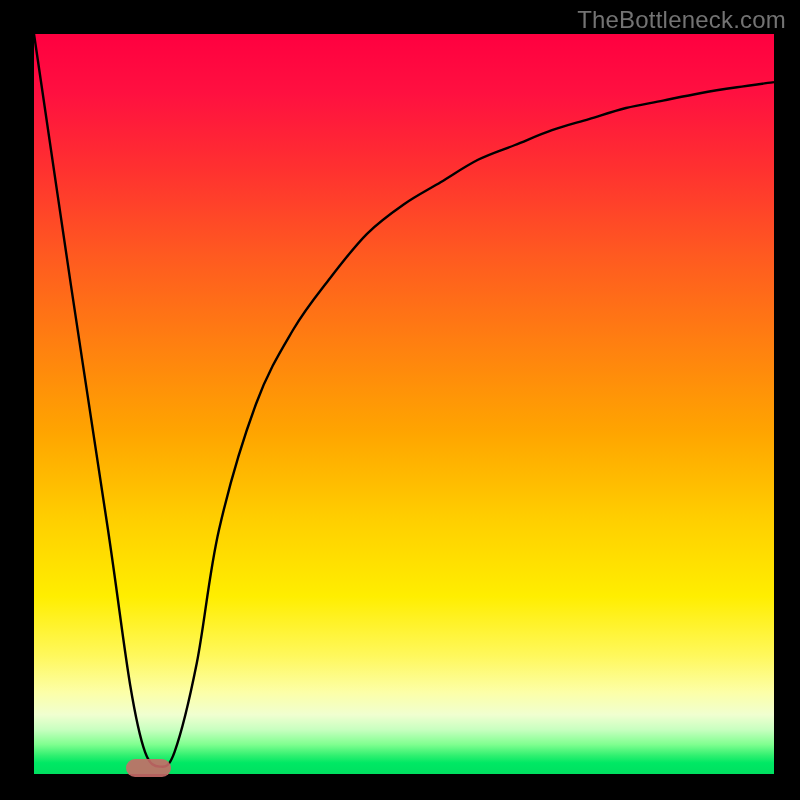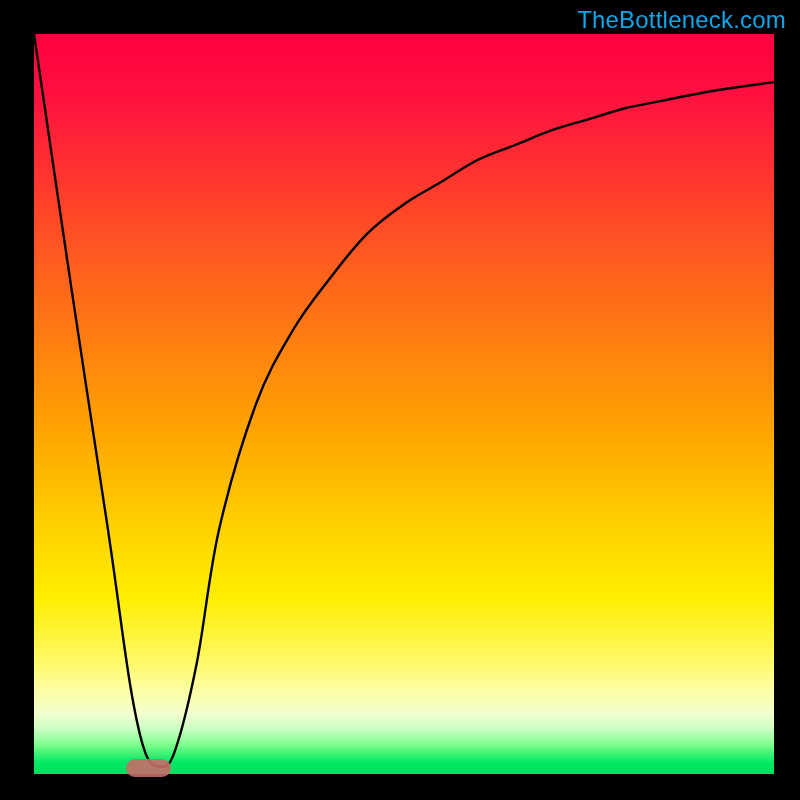--- a/index.html
+++ b/index.html
@@ -39,21 +39,21 @@
       #80ff90 96%,
       #30f070 97.5%,
       #00e864 98.5%,
       #00e060 100%
     );
   }
   .watermark {
     position: absolute;
     top: 6px;
     right: 14px;
-    color: #0ea5e9;
+    color: #737373;
     font-size: 24px;
     font-weight: 400;
     letter-spacing: 0.2px;
     z-index: 5;
   }
   svg.curve {
     position: absolute;
     left: 0; top: 0;
     width: 740px;
     height: 740px;

